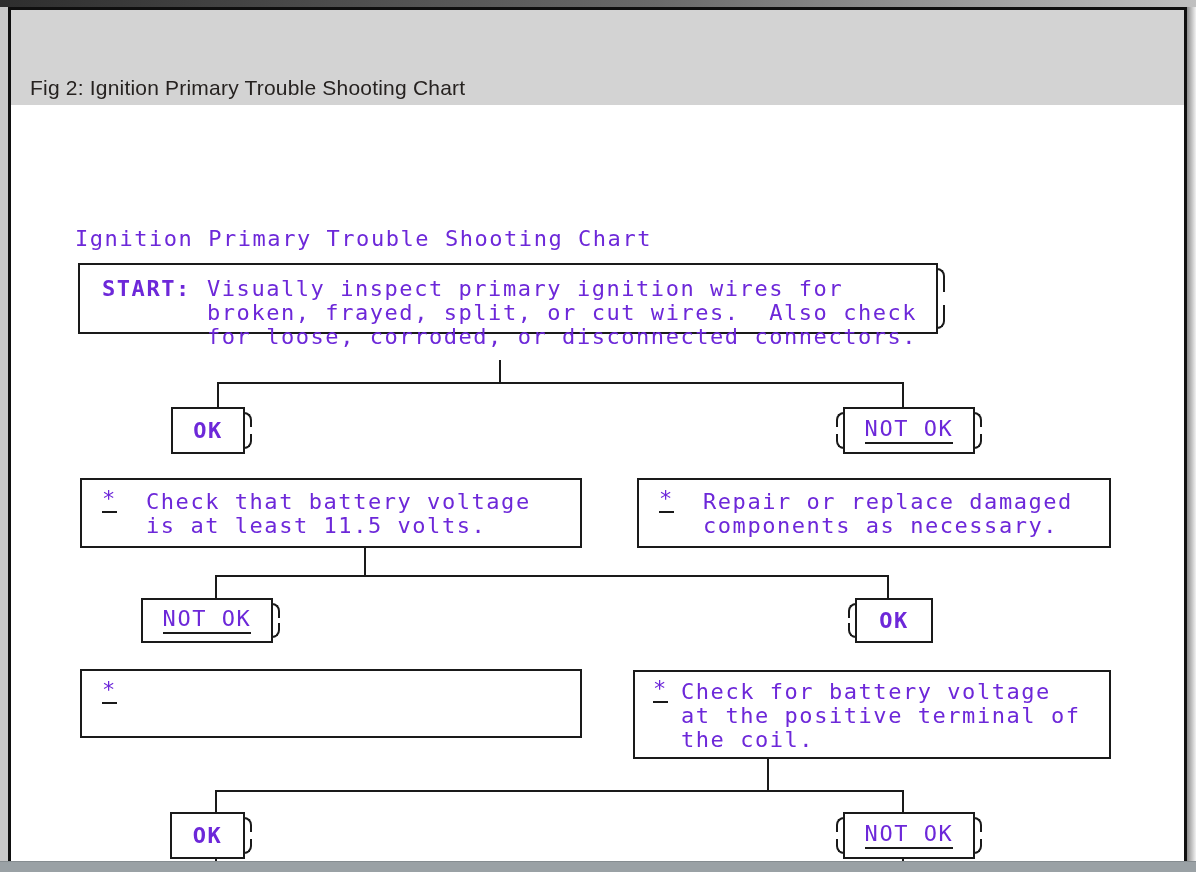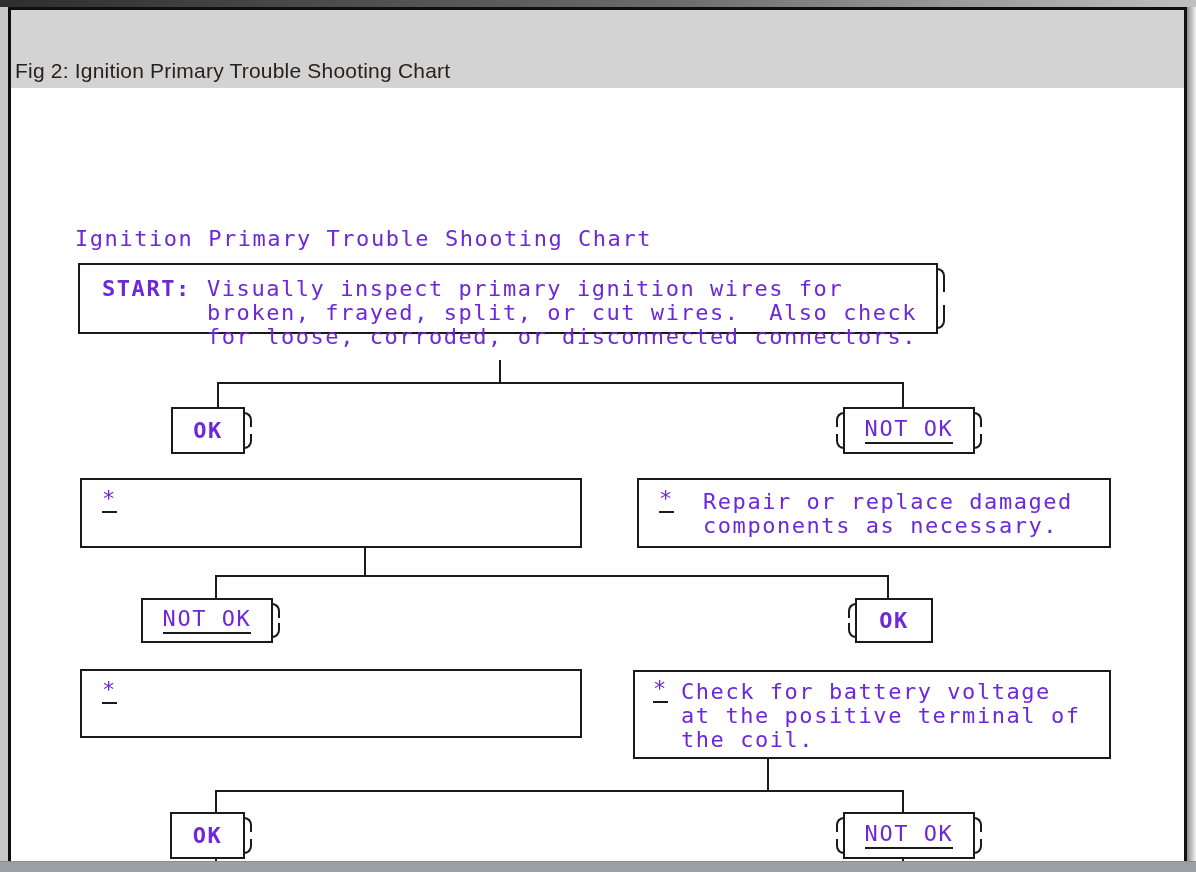--- a/index.html
+++ b/index.html
@@ -6,22 +6,22 @@
   body{
     position:relative;width:1196px;height:872px;overflow:hidden;
     background:#c7c7c7;font-family:"DejaVu Sans Mono",monospace;
   }
   .top-strip{position:absolute;left:0;top:0;width:1196px;height:7px;
     background:linear-gradient(90deg,#2e2e2e 0%,#6a6a6a 55%,#c0c0c0 100%);z-index:5}
   .right-strip{position:absolute;right:0;top:0;width:9px;height:872px;
     background:linear-gradient(90deg,#8c8c8c,#f2f2f2);z-index:4}
   .window-frame{position:absolute;left:8px;top:7px;width:1173px;height:855px;
     border:3px solid #0f0f0f;background:#ffffff;z-index:1}
-  .titlebar{position:absolute;left:0;top:0;right:0;height:78px;background:#d3d3d3;
-    display:flex;align-items:flex-end;padding:0 0 5px 4px;box-sizing:border-box}
+  .titlebar{position:absolute;left:0;top:0;right:0;height:95px;background:#d3d3d3;
+    display:flex;align-items:flex-end;padding:0 0 5px 19px;box-sizing:border-box}
   .titlebar-text{font-family:"Liberation Sans",sans-serif;font-size:21px;color:#262220;
     letter-spacing:.2px}
   #chart-layer{position:absolute;left:0;top:0;width:1196px;height:872px;z-index:2}
   .mono{font-family:"DejaVu Sans Mono",monospace;font-size:22px;letter-spacing:1.55px;
     line-height:24px;color:#6d28d9;white-space:pre}
   .heading{position:absolute;left:75px;top:227px}
   .node{position:absolute;border:2px solid #1a1a1a;background:#fff;box-sizing:border-box}
   .label-node{display:flex;align-items:center;justify-content:center}
   .bold{font-weight:700}
   .ul{border-bottom:2px solid #1a1a1a;padding-bottom:1px}
@@ -74,20 +74,22 @@
     <span class="br r"></span>
   </div>
   <div class="node label-node" style="left:843px;top:407px;width:132px;height:47px">
     <span class="mono ul">NOT OK</span>
     <span class="br l"></span>
     <span class="br r"></span>
   </div>
 
   <div class="node" style="left:80px;top:478px;width:502px;height:70px">
     <span class="mono bullet" style="left:20px;top:10px">*</span>
+    <div class="mono boxtext" style="left:64px;top:10px">Check that battery voltage
+is at least 11.5 volts.</div>
   </div>
   <div class="node" style="left:637px;top:478px;width:474px;height:70px">
     <span class="mono bullet" style="left:20px;top:10px">*</span>
     <div class="mono boxtext" style="left:64px;top:10px">Repair or replace damaged
 components as necessary.</div>
   </div>
 
   <div class="line" style="left:364px;top:548px;width:2px;height:27px"></div>
   <div class="line" style="left:215px;top:575px;width:674px;height:2px"></div>
   <div class="line" style="left:215px;top:575px;width:2px;height:23px"></div>

